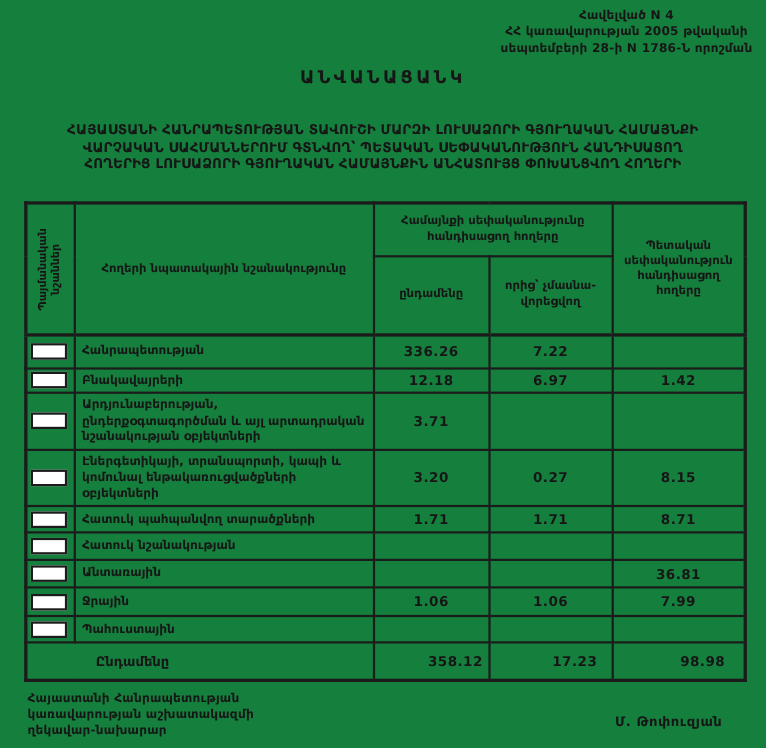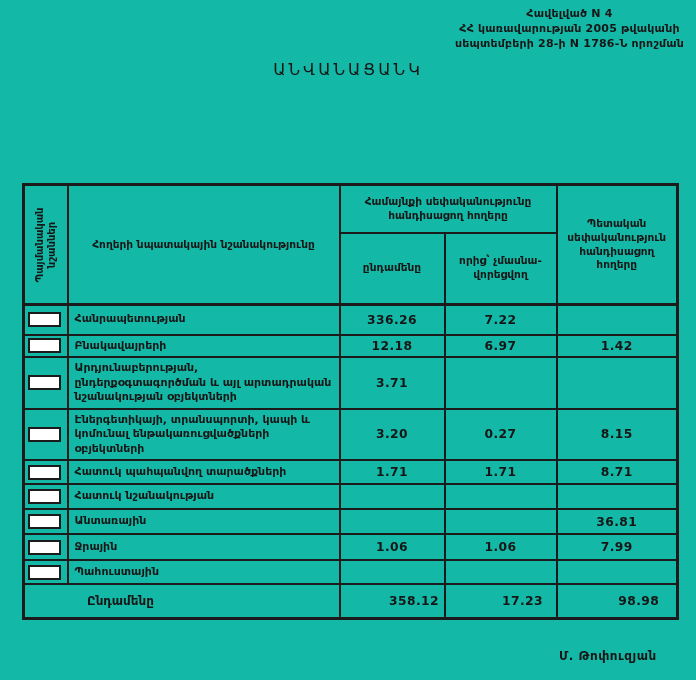--- a/index.html
+++ b/index.html
@@ -4,33 +4,33 @@
 <style>
   * { margin:0; padding:0; box-sizing:border-box; }
   html,body { background:#ffffff; }
   body {
     width:696px; height:680px;
     font-family:"DejaVu Sans", sans-serif;
     color:#161616;
     position:relative;
     -webkit-font-smoothing:none;
   }
-  .page { position:relative; width:696px; height:680px; background:#14b8a6; overflow:hidden; }
+  .page { position:relative; width:696px; height:680px; background:#15803d; overflow:hidden; }
 
   
   .appendix {
     position:absolute; top:6px; right:12px;
     text-align:center; font-size:11px; font-weight:700; line-height:15px;
     letter-spacing:0.2px;
   }
 
   
   .title {
     position:absolute; top:60px; left:0; width:696px;
-    text-align:center; font-size:16px; font-weight:400; letter-spacing:3px;
+    text-align:center; font-size:16px; font-weight:700; letter-spacing:3px;
   }
   .subtitle {
     position:absolute; top:111px; left:0; width:696px;
     text-align:center; font-size:12.3px; font-weight:700; line-height:15.5px;
     letter-spacing:0.1px;
   }
   .subtitle div { white-space:nowrap; }
 
   
   table.land-table {
@@ -101,20 +101,25 @@
 <div class="page">
 
   <div class="appendix">
     <div>Հավելված N 4</div>
     <div>ՀՀ կառավարության 2005 թվականի</div>
     <div>սեպտեմբերի 28-ի N 1786-Ն որոշման</div>
   </div>
 
   <div class="title">ԱՆՎԱՆԱՑԱՆԿ</div>
 
+  <div class="subtitle">
+    <div>ՀԱՅԱՍՏԱՆԻ ՀԱՆՐԱՊԵՏՈՒԹՅԱՆ ՏԱՎՈՒՇԻ ՄԱՐԶԻ ԼՈՒՍԱՁՈՐԻ ԳՅՈՒՂԱԿԱՆ ՀԱՄԱՅՆՔԻ</div>
+    <div>ՎԱՐՉԱԿԱՆ ՍԱՀՄԱՆՆԵՐՈՒՄ ԳՏՆՎՈՂ՝ ՊԵՏԱԿԱՆ ՍԵՓԱԿԱՆՈՒԹՅՈՒՆ ՀԱՆԴԻՍԱՑՈՂ</div>
+    <div>ՀՈՂԵՐԻՑ ԼՈՒՍԱՁՈՐԻ ԳՅՈՒՂԱԿԱՆ ՀԱՄԱՅՆՔԻՆ ԱՆՀԱՏՈՒՅՑ ՓՈԽԱՆՑՎՈՂ ՀՈՂԵՐԻ</div>
+  </div>
 
   <table class="land-table">
     <colgroup>
       <col style="width:44px">
       <col style="width:272px">
       <col style="width:105px">
       <col style="width:112px">
       <col style="width:121px">
     </colgroup>
     <thead>
@@ -235,16 +240,21 @@
     <tfoot>
       <tr>
         <td colspan="2" class="total-label">Ընդամենը</td>
         <td class="num">358.12</td>
         <td class="num">17.23</td>
         <td class="num">98.98</td>
       </tr>
     </tfoot>
   </table>
 
+  <div class="footer-left">
+    <div>Հայաստանի Հանրապետության</div>
+    <div>կառավարության աշխատակազմի</div>
+    <div>ղեկավար-նախարար</div>
+  </div>
 
   <div class="signature">Մ. Թոփուզյան</div>
 
 </div>
 
 </body></html>

